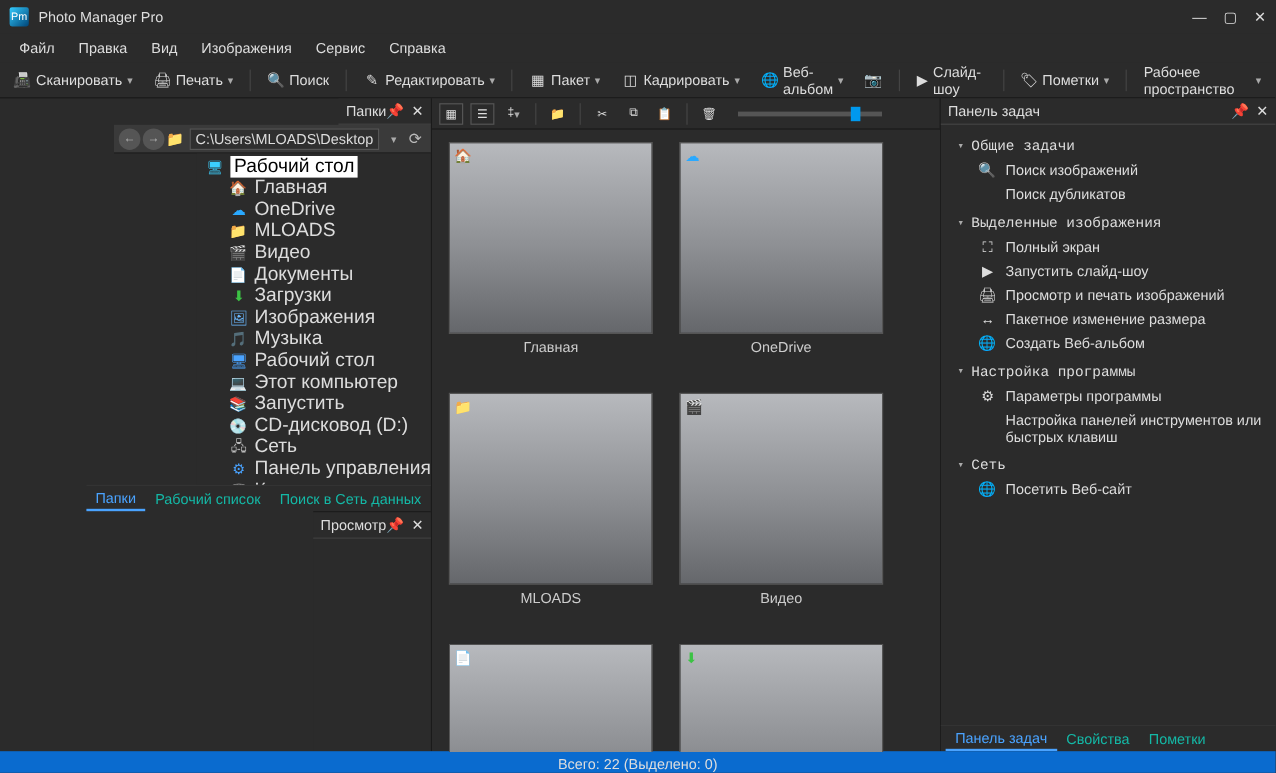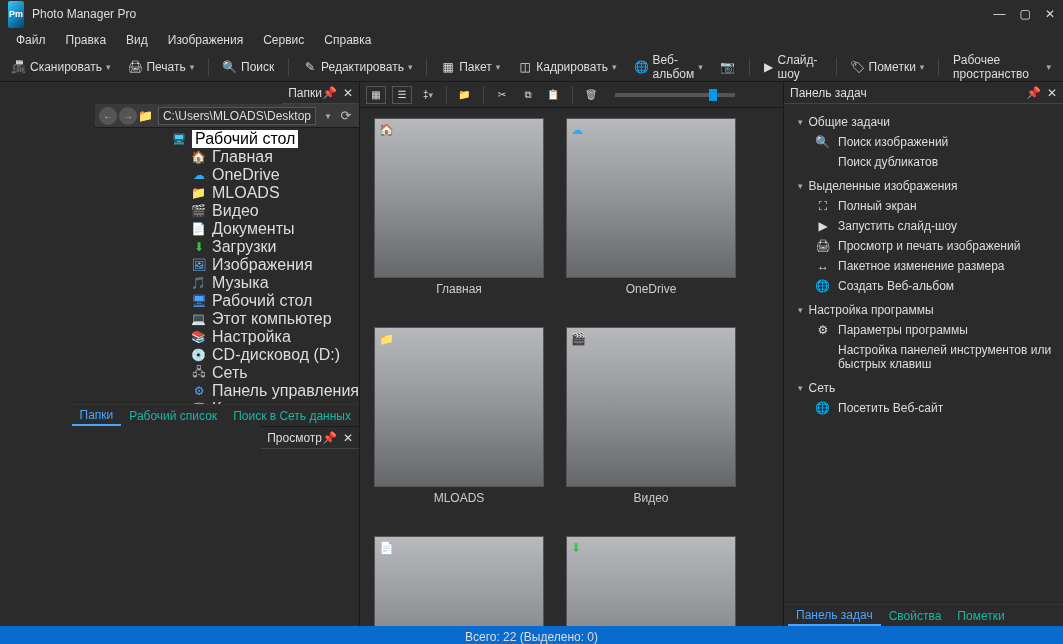--- a/index.html
+++ b/index.html
@@ -1,18 +1,18 @@
 <!DOCTYPE html>
 <html><head>
 <meta charset="utf-8">
 <style>
 * { margin:0; padding:0; box-sizing:border-box; font-family:"Segoe UI",Tahoma,sans-serif; font-size:12px; color:#ddd; user-select:none; }
 body { background:#2b2b2b; width:1063px; height:644px; overflow:hidden; display:flex; flex-direction:column; }
 .titlebar { height:28px; background:#2b2b2b; display:flex; align-items:center; padding:0 8px; }
-.app-icon { width:16px; height:27px; background:linear-gradient(135deg,#3cf,#047); border-radius:2px; display:flex; align-items:center; justify-content:center; font-weight:bold; font-size:9px; color:#fff; margin-right:8px;}
+.app-icon { width:16px; height:16px; background:linear-gradient(135deg,#3cf,#047); border-radius:2px; display:flex; align-items:center; justify-content:center; font-weight:normal; font-size:9px; color:#fff; margin-right:8px;}
 .titlebar-text { color:#ddd; font-size:12px; }
 .win-controls { margin-left:auto; display:flex; gap:14px; font-size:14px; }
 .win-controls span { cursor:default; }
 .menubar { height:24px; background:#2b2b2b; display:flex; align-items:center; padding:0 8px; gap:4px; }
 .menubar span { padding:2px 8px; color:#ddd; }
 .toolbar { height:30px; background:#2b2b2b; border-bottom:1px solid #1a1a1a; display:flex; align-items:center; padding:0 6px; gap:6px; }
 .tbtn { display:flex; align-items:center; gap:4px; padding:2px 6px; color:#ddd; }
 .tico { width:14px; height:14px; display:inline-flex; align-items:center; justify-content:center; }
 .sep { width:1px; height:18px; background:#444; margin:0 2px;}
 .drop::after { content:" ▾"; color:#aaa; font-size:9px;}
@@ -45,21 +45,21 @@
 .slider { width:120px; height:4px; background:#555; position:relative; margin-left:8px;}
 .slider .knob { position:absolute; right:18px; top:-4px; width:8px; height:12px; background:#09e;}
 .thumbs { flex:1; overflow:auto; padding:10px 14px; display:grid; grid-template-columns:repeat(2,170px); grid-auto-rows:195px; gap:14px 22px; align-content:start; background:#2b2b2b;}
 .thumb { display:flex; flex-direction:column;}
 .thumb .img { width:170px; height:160px; background:linear-gradient(180deg,#b7b9bd 0%,#8d8f93 55%,#65676b 100%); border:1px solid #555; position:relative;}
 .badge { position:absolute; top:4px; left:4px; width:14px; height:14px; }
 .thumb .cap { text-align:center; color:#ccc; margin-top:4px; font-size:12px;}
 .rightcol { width:280px; border-left:1px solid #1a1a1a; display:flex; flex-direction:column;}
 .rbody { flex:1; overflow:auto; padding:4px 8px;}
 .rgroup { margin:4px 0 4px 6px;}
-.rgroup-h { display:flex; align-items:center; gap:6px; padding:3px 0; font-weight:500;}
+.rgroup-h { display:flex; align-items:center; gap:6px; padding:3px 0; font-weight:500;font-family:Liberation Mono, monospace;}
 .rgroup-h::before { content:"▾"; font-size:9px; color:#aaa;}
 .ritem { display:flex; align-items:flex-start; gap:8px; padding:3px 0 3px 18px; line-height:14px;}
 .ritem .ric { width:14px; flex:0 0 14px; height:14px; display:inline-flex; align-items:center; justify-content:center;}
 .rtabs { height:22px; display:flex; align-items:center; border-top:1px solid #333; padding:0 4px;}
 .status { height:18px; background:#0a6bcf; color:#fff; font-size:11px; display:flex; align-items:flex-end; justify-content:center;}
 </style>
 </head>
 <body>
 
 <div class="titlebar">
@@ -215,21 +215,21 @@
           <div class="tree-item">
             <span class="tico2">
               <span style="color:#bbb">💻</span>
             </span>
             <span class="txt">Этот компьютер</span>
           </div>
           <div class="tree-item">
             <span class="tico2">
               <span style="color:#bbb">📚</span>
             </span>
-            <span class="txt">Настройка</span>
+            <span class="txt">Запустить</span>
           </div>
           <div class="tree-item">
             <span class="tico2">
               <span style="color:#bbb">💿</span>
             </span>
             <span class="txt">CD-дисковод (D:)</span>
           </div>
           <div class="tree-item">
             <span class="tico2">
               <span style="color:#bbb">🖧</span>

